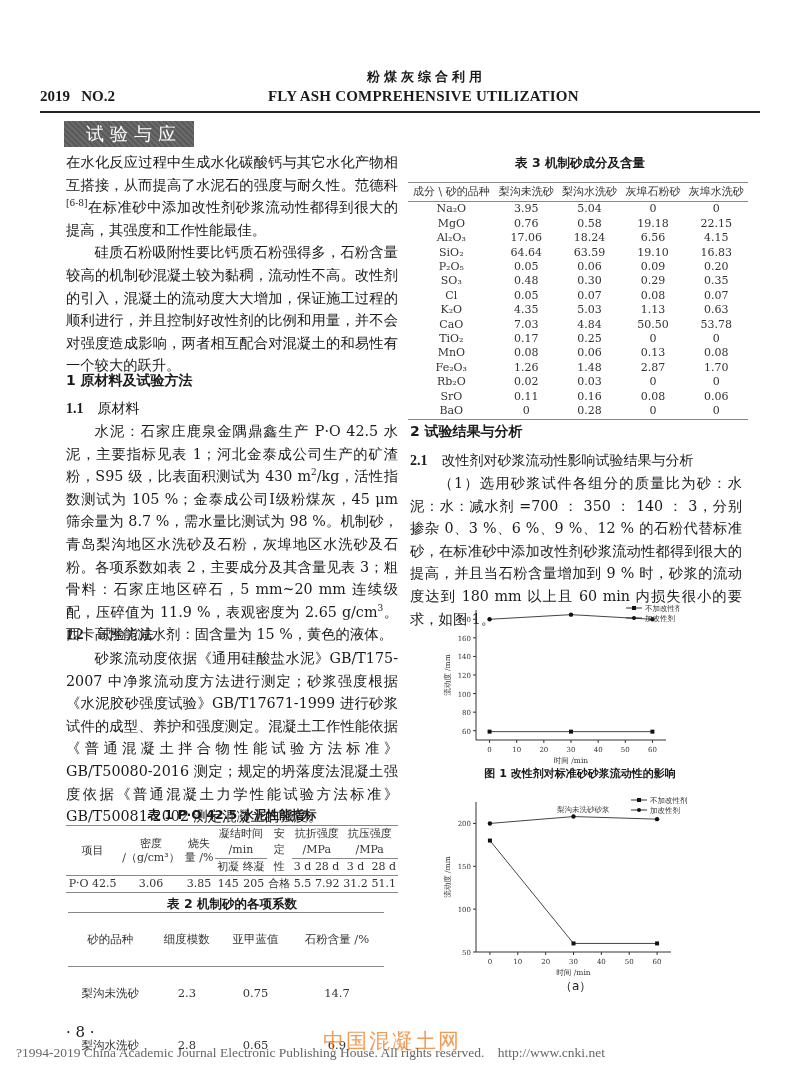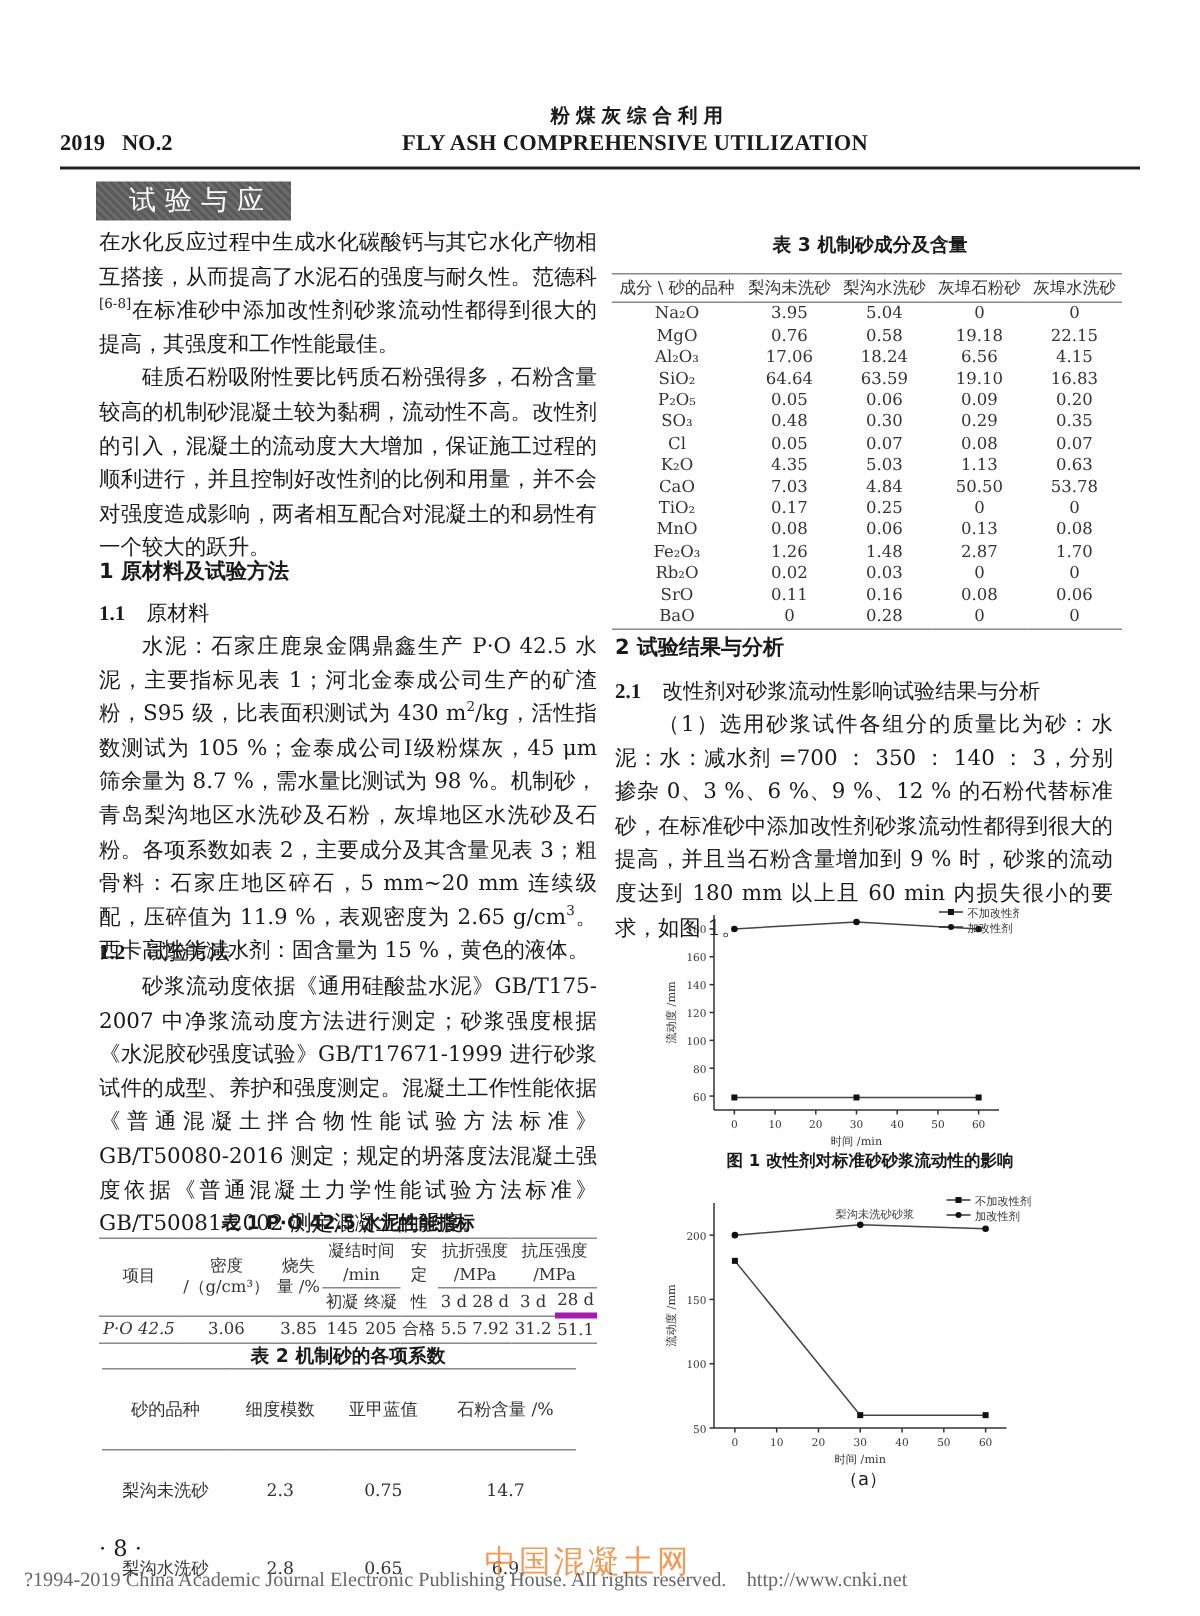--- a/index.html
+++ b/index.html
@@ -84,30 +84,30 @@
   <tr class="bb">
     <td class="bb">初凝</td>
     <td class="bb">终凝</td>
     <td class="bb">性</td>
     <td class="bb">3 d</td>
     <td class="bb">28 d</td>
     <td class="bb">3 d</td>
     <td class="bb">28 d</td>
   </tr>
   <tr>
-    <td style="border-top:1px solid #888;font-style:italic;">P·O 42.5</td>
+    <td style="border-top:1px solid #888;">P·O 42.5</td>
     <td style="border-top:1px solid #888;">3.06</td>
     <td style="border-top:1px solid #888;">3.85</td>
     <td style="border-top:1px solid #888;">145</td>
     <td style="border-top:1px solid #888;">205</td>
     <td style="border-top:1px solid #888;">合格</td>
     <td style="border-top:1px solid #888;">5.5</td>
     <td style="border-top:1px solid #888;">7.92</td>
     <td style="border-top:1px solid #888;">31.2</td>
-    <td style="border-top:4px solid #a21caf;">51.1</td>
+    <td style="border-top:1px solid #a21caf;">51.1</td>
   </tr>
 </tbody>
   </table>
 
 <div class="abs tcap" style="left:66px; top:896px; width:332px;">表 2   机制砂的各项系数</div>
 <table class="abs t2" style="left:68px; top:912px;">
   <tbody>
       <tr class="head">
     <td>砂的品种</td>
     <td>细度模数</td>

